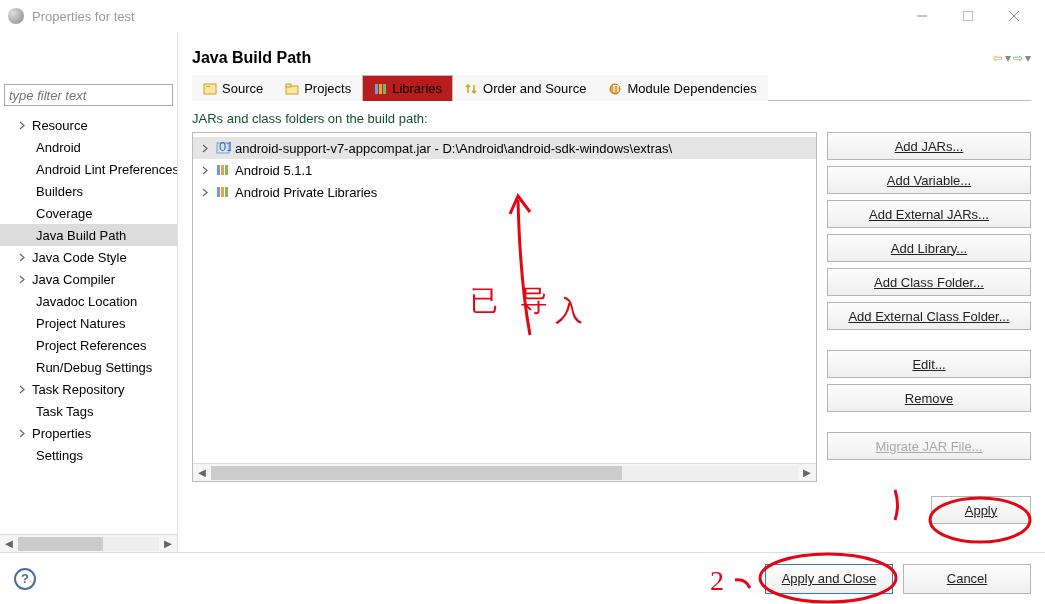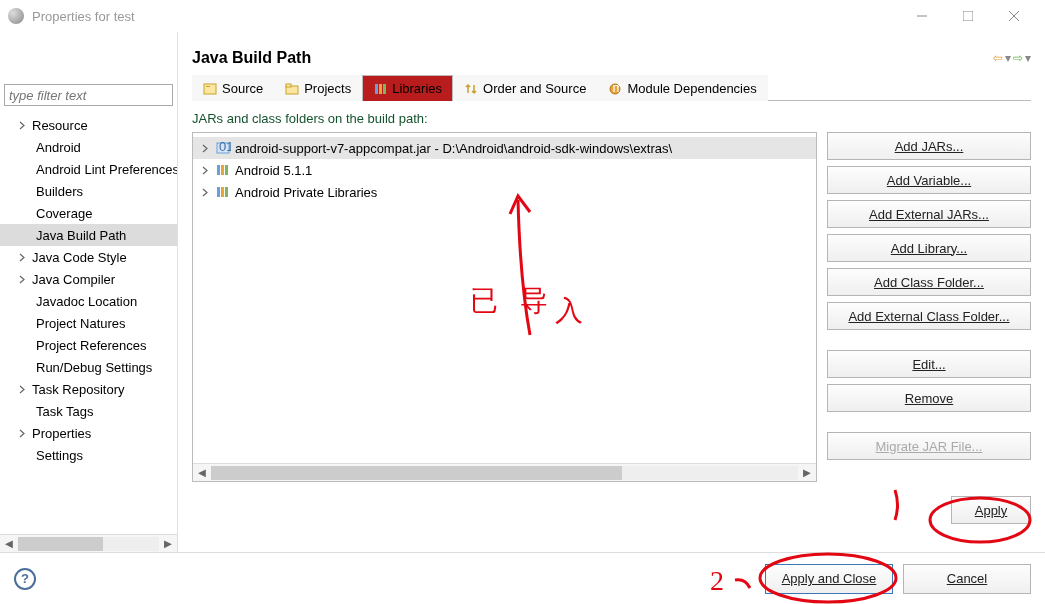--- a/index.html
+++ b/index.html
@@ -55,21 +55,21 @@
 .lib-hscroll .arrow { width: 18px; text-align: center; color: #666; cursor: pointer; }
 .lib-hscroll .track { flex: 1; background: #eee; height: 14px; position: relative; }
 .lib-hscroll .thumb { position: absolute; left: 0; width: 70%; height: 100%; background: #ccc; }
 
 .btn-col { width: 204px; display: flex; flex-direction: column; gap: 6px; }
 .btn { height: 28px; background: linear-gradient(#fdfdfd,#efefef); border: 1px solid #b5b5b5; cursor: pointer; display: flex; align-items: center; justify-content: center; color: #222; text-decoration: underline; }
 .btn.disabled { color: #aaa; cursor: default; }
 .btn-gap { height: 8px; }
 
 .apply-row { display: flex; justify-content: flex-end; padding: 14px 0 0 0; }
-.apply-row .btn { width: 80px; }
+.apply-row .btn { width: 100px; }
 
 .footer { height: 52px; border-top: 1px solid #ddd; display: flex; align-items: center; padding: 0 14px; }
 .help-icon { width: 22px; height: 22px; border: 2px solid #4a6f9b; border-radius: 50%; display: flex; align-items: center; justify-content: center; color: #4a6f9b; font-weight: bold; cursor: pointer; }
 .footer-spacer { flex: 1; }
 .footer .btn { width: 128px; margin-left: 10px; height: 30px; }
 .footer .btn.primary { border: 1px solid #3b78b5; }
 
 .annot { position: absolute; pointer-events: none; }
 .annot svg { overflow: visible; }
 .red-text { font-family: "Comic Sans MS", cursive; fill: #e30613; font-size: 28px; }

